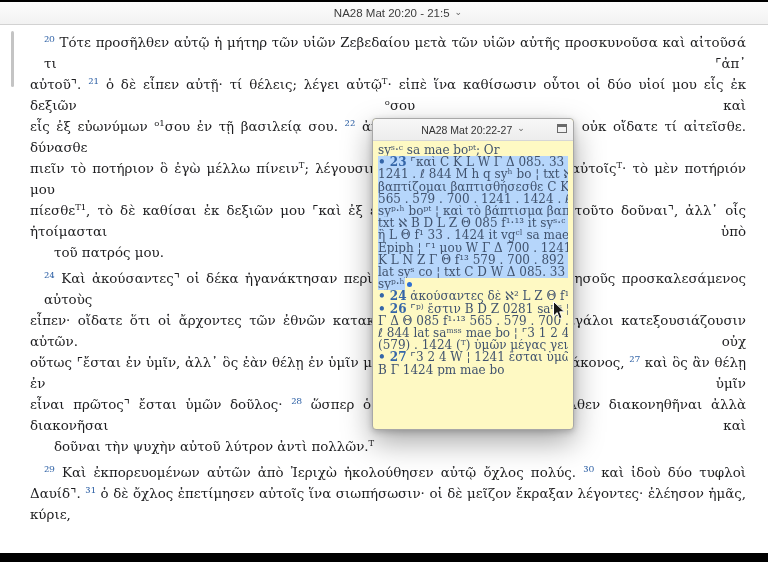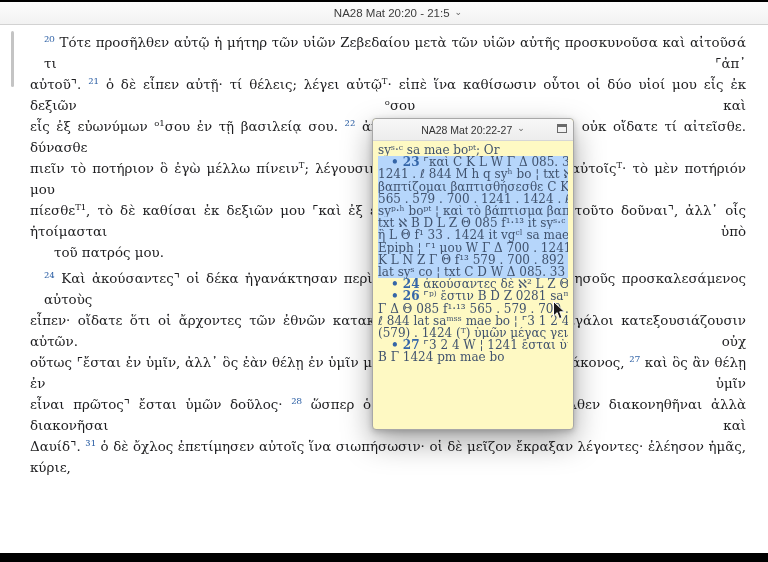--- a/index.html
+++ b/index.html
@@ -49,21 +49,21 @@
   .popup-title{font-size:10.5px;color:#333;}
   .win-icon{position:absolute;right:6px;top:5px;width:10px;height:9px;border:1px solid #6a6a6a;box-sizing:border-box;}
   .win-icon::after{content:"";position:absolute;left:0;right:0;top:0;height:2px;background:#6a6a6a;}
   .app-body{
     flex:1;overflow:hidden;padding:3px 5px 0 5px;
     font-family:"DejaVu Serif","DejaVu Sans",serif;
     font-size:12px;line-height:12.2px;color:#41536e;
   }
   .aline{white-space:nowrap;overflow:hidden;}
   .aline .seltxt{background:#b6d6fb;}
-  .avn{color:#3566a8;font-weight:bold;padding-left:13px;}
+  .avn{color:#3566a8;font-weight:bold;}
   .sel-handle{display:inline-block;width:5px;height:5px;border-radius:50%;background:#2f6fd0;margin-left:2px;vertical-align:middle;}
 
   .cursor{position:absolute;left:553px;top:301px;z-index:9;}
 </style>
 </head>
 <body>
 
 <div>
 
   <div class="top-edge"></div>
@@ -81,20 +81,22 @@
         <div class="tline" style="padding-left: 14px;"><span class="vn">²⁰</span> Τότε προσῆλθεν αὐτῷ ἡ μήτηρ τῶν υἱῶν Ζεβεδαίου μετὰ τῶν υἱῶν αὐτῆς προσκυνοῦσα καὶ αἰτοῦσά τι ⌜ἀπ᾽</div>
         <div class="tline">αὐτοῦ⌝. <span class="vn">²¹</span> ὁ δὲ εἶπεν αὐτῇ· τί θέλεις; λέγει αὐτῷᵀ· εἰπὲ ἵνα καθίσωσιν οὗτοι οἱ δύο υἱοί μου εἷς ἐκ δεξιῶν ᵒσου καὶ</div>
         <div class="tline">εἷς ἐξ εὐωνύμων ᵒ¹σου ἐν τῇ βασιλείᾳ σου. <span class="vn">²²</span> ἀποκριθεὶς δὲ ὁ Ἰησοῦς εἶπεν· οὐκ οἴδατε τί αἰτεῖσθε. δύνασθε</div>
         <div class="tline">πιεῖν τὸ ποτήριον ὃ ἐγὼ μέλλω πίνεινᵀ; λέγουσιν αὐτῷ· δυνάμεθα. <span class="vn">²³</span> ⌜λέγει αὐτοῖςᵀ· τὸ μὲν ποτήριόν μου</div>
         <div class="tline">πίεσθεᵀ¹, τὸ δὲ καθίσαι ἐκ δεξιῶν μου ⌜καὶ ἐξ εὐωνύμων⌝ οὐκ ἔστιν ἐμὸν ⌜τοῦτο δοῦναι⌝, ἀλλ᾽ οἷς ἡτοίμασται ὑπὸ</div>
         <div class="tline flush">τοῦ πατρός μου.</div>
         <div class="tline" style="padding-left: 14px; margin-top: 5px;"><span class="vn">²⁴</span> Καὶ ἀκούσαντες⌝ οἱ δέκα ἠγανάκτησαν περὶ τῶν δύο ἀδελφῶν. <span class="vn">²⁵</span> ὁ δὲ Ἰησοῦς προσκαλεσάμενος αὐτοὺς</div>
         <div class="tline">εἶπεν· οἴδατε ὅτι οἱ ἄρχοντες τῶν ἐθνῶν κατακυριεύουσιν αὐτῶν καὶ οἱ μεγάλοι κατεξουσιάζουσιν αὐτῶν. <span class="vn">²⁶</span> οὐχ</div>
         <div class="tline">οὕτως ⌜ἔσται ἐν ὑμῖν, ἀλλ᾽ ὃς ἐὰν θέλῃ ἐν ὑμῖν μέγας γενέσθαι ἔσται ὑμῶν διάκονος, <span class="vn">²⁷</span> καὶ ὃς ἂν θέλῃ ἐν ὑμῖν</div>
         <div class="tline">εἶναι πρῶτος⌝ ἔσται ὑμῶν δοῦλος· <span class="vn">²⁸</span> ὥσπερ ὁ υἱὸς τοῦ ἀνθρώπου οὐκ ἦλθεν διακονηθῆναι ἀλλὰ διακονῆσαι καὶ</div>
+        <div class="tline flush">δοῦναι τὴν ψυχὴν αὐτοῦ λύτρον ἀντὶ πολλῶν.ᵀ</div>
+        <div class="tline" style="padding-left: 14px; margin-top: 5px;"><span class="vn">²⁹</span> Καὶ ἐκπορευομένων αὐτῶν ἀπὸ Ἰεριχὼ ἠκολούθησεν αὐτῷ ὄχλος πολύς. <span class="vn">³⁰</span> καὶ ἰδοὺ δύο τυφλοὶ</div>
         <div class="tline">Δαυίδ⌝. <span class="vn">³¹</span> ὁ δὲ ὄχλος ἐπετίμησεν αὐτοῖς ἵνα σιωπήσωσιν· οἱ δὲ μεῖζον ἔκραξαν λέγοντες· ἐλέησον ἡμᾶς, κύριε,</div>
       </div>
   </div>
 
   <div class="popup">
     <div class="popup-tb">
       <div class="title-drop">
         <span class="popup-title">NA28 Mat 20:22-27</span>
         <span class="chev">⌄</span>
       </div>
@@ -105,20 +107,21 @@
         <div class="aline"><span class="seltxt"><span class="avn">• 23</span> ⌜καὶ C K L W Γ Δ 085. 33 . 565 . 579 . 892 .</span></div>
         <div class="aline"><span class="seltxt">1241 . ℓ 844 M h q syʰ bo ¦ txt ℵ B D Z Θ f¹·¹³ 700</span></div>
         <div class="aline"><span class="seltxt">βαπτίζομαι βαπτισθήσεσθε C K N W Γ Δ 33 .</span></div>
         <div class="aline"><span class="seltxt">565 . 579 . 700 . 1241 . 1424 . ℓ 844 M f h q</span></div>
         <div class="aline"><span class="seltxt">syᵖ·ʰ boᵖᵗ ¦ καὶ τὸ βάπτισμα βαπτισθήσεσθε 892 ¦</span></div>
         <div class="aline"><span class="seltxt">txt ℵ B D L Z Θ 085 f¹·¹³ it syˢ·ᶜ sa mae boᵖᵗ ¦ ᵖ⁾</span></div>
         <div class="aline"><span class="seltxt">ἢ L Θ f¹ 33 . 1424 it vgᶜˡ sa mae boᵖᵗ; Or</span></div>
         <div class="aline"><span class="seltxt">Epiph ¦ ⌜¹ μου W Γ Δ 700 . 1241 pm c ¦ sy ¦ ⌜ ℵ B</span></div>
         <div class="aline"><span class="seltxt">K L N Z Γ Θ f¹³ 579 . 700 . 892 . 1241 . 1424 M</span></div>
         <div class="aline"><span class="seltxt">lat syˢ co ¦ txt C D W Δ 085. 33 . (565) . ℓ 844 q</span></div>
+        <div class="aline"><span class="seltxt">syᵖ·ʰ</span><span class="sel-handle"></span></div>
         <div class="aline"><span class="avn">• 24</span> ἀκούσαντες δὲ ℵ² L Z Θ f¹ 33 . 892 ¦ ᵀ it</div>
         <div class="aline"><span class="avn">• 26</span> ⌜ᵖ⁾ ἔστιν B D Z 0281 saᵐˢ ¦ txt ℵ C K L N W</div>
         <div class="aline">Γ Δ Θ 085 f¹·¹³ 565 . 579 . 700 . 892 . 1241 . 1424 .</div>
         <div class="aline">ℓ 844 lat saᵐˢˢ mae bo ¦ ⌜3 1 2 4 B ¦ ⌜3 1 2 4 3</div>
         <div class="aline">(579) . 1424 (ᵀ) ὑμῶν μέγας γενέσθαι L Z 892 ¦</div>
         <div class="aline"><span class="avn">• 27</span> ⌜3 2 4 W ¦ 1241 ἔσται ὑμῶν πρῶτος B ¦ ἔστω</div>
         <div class="aline">B Γ 1424 pm mae bo</div>
       </div>
   </div>
 

